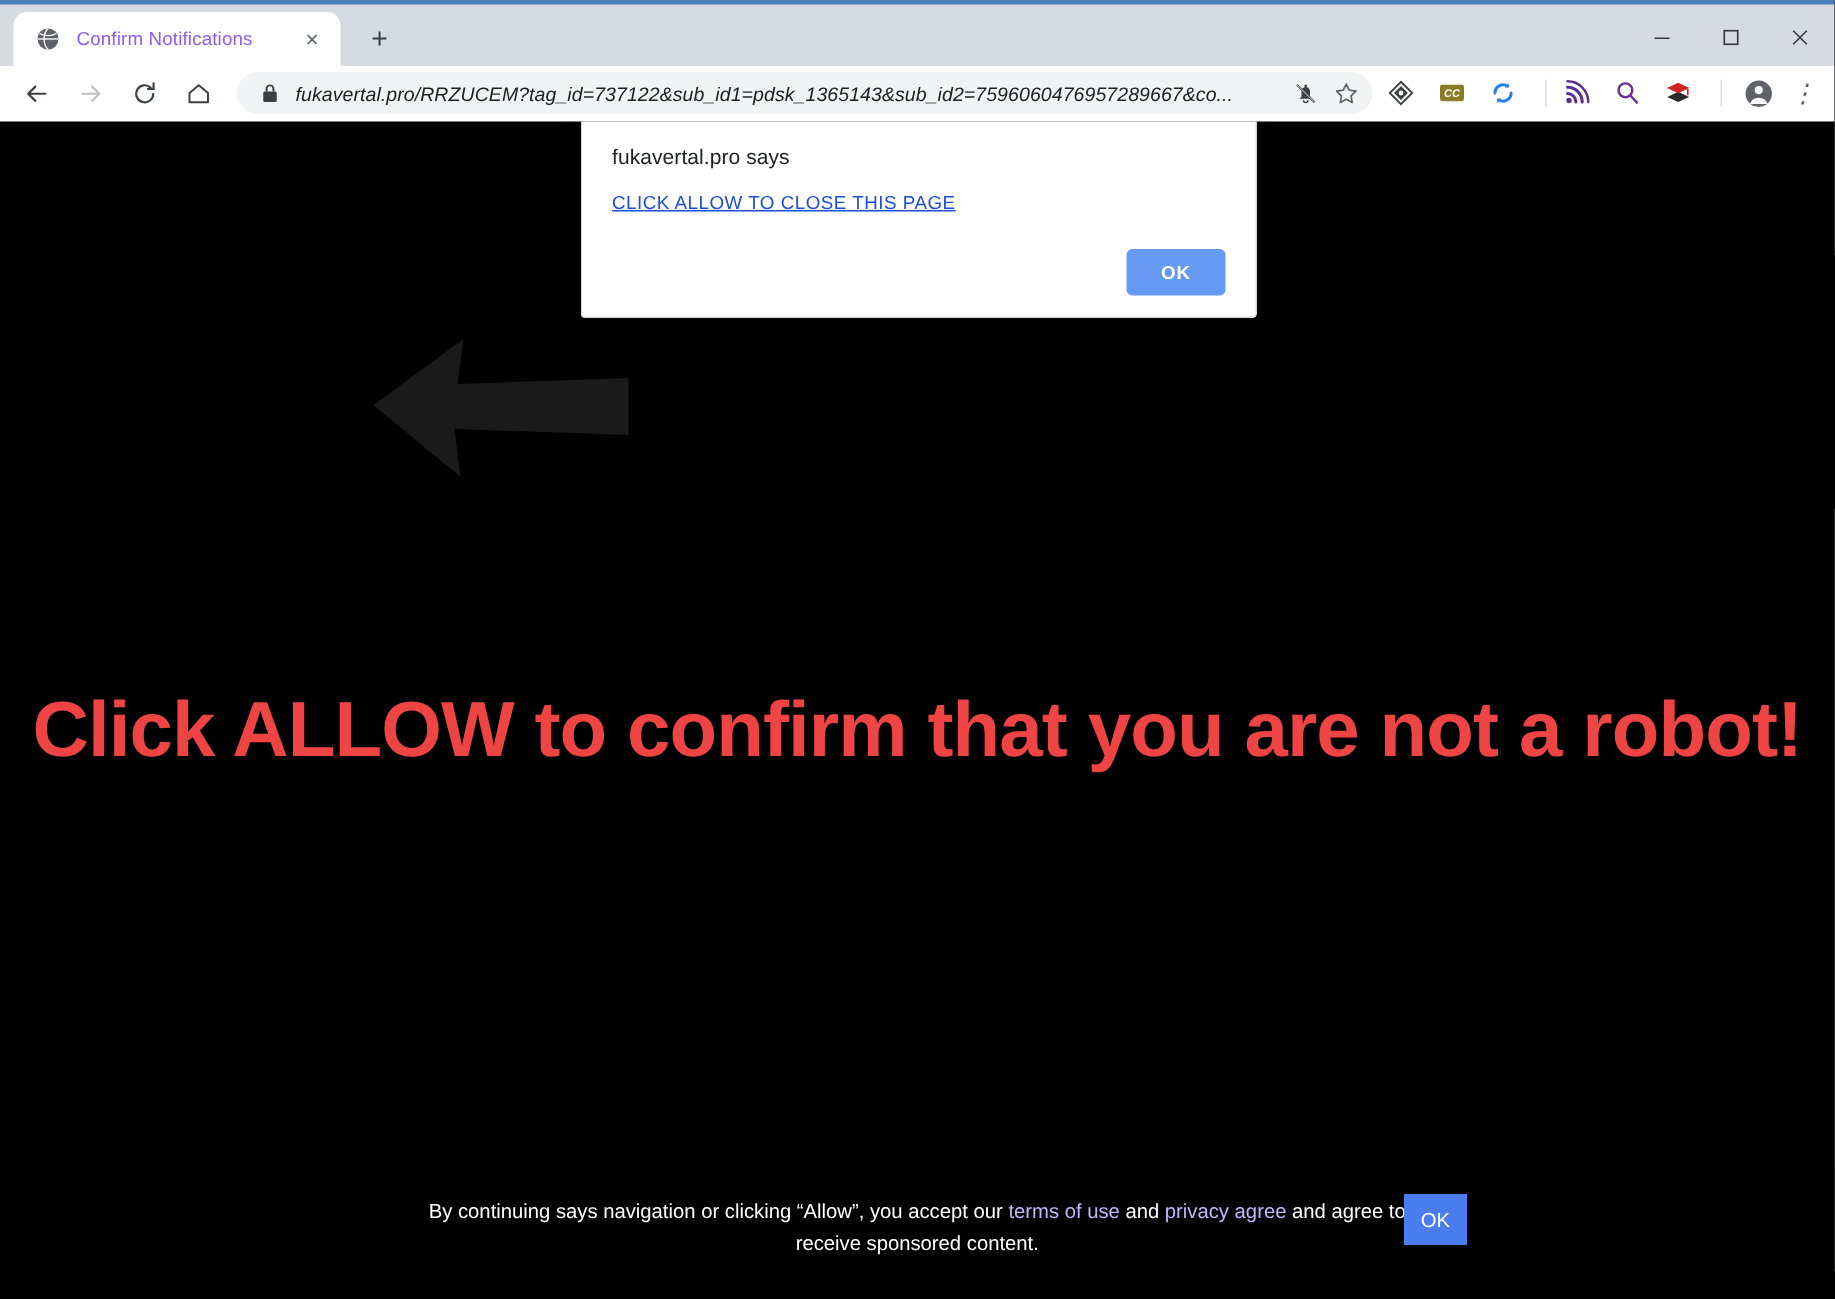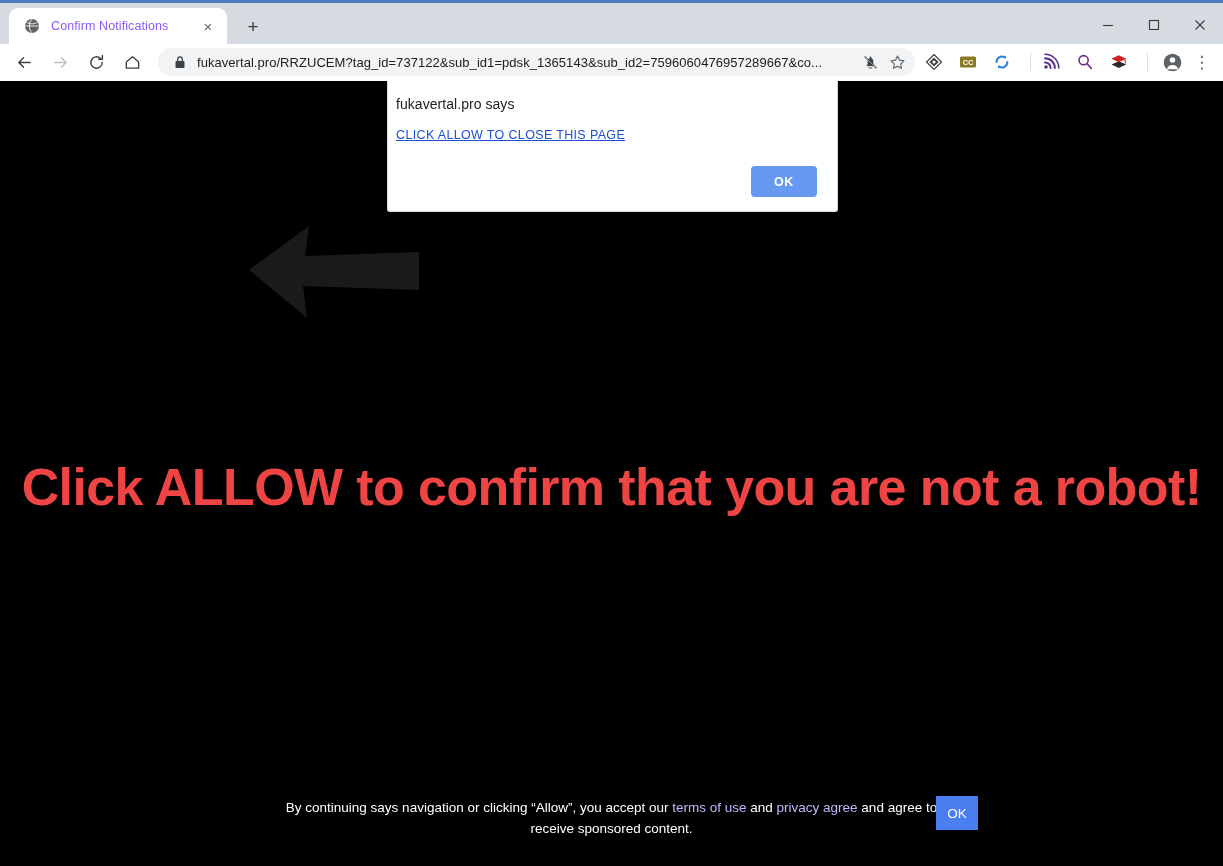--- a/index.html
+++ b/index.html
@@ -115,20 +115,21 @@
 
   
   .toolbar {
     height: 37px;
     background: #ffffff;
     display: flex;
     align-items: center;
     padding: 0 8px 0 6px;
     flex: 0 0 auto;
     border-bottom: 1px solid #ffffff;
+    font-style: italic;
   }
 
   .nav-btn {
     width: 30px;
     height: 30px;
     margin: 0 3px;
     display: flex;
     align-items: center;
     justify-content: center;
     border-radius: 50%;
@@ -260,21 +261,21 @@
   .js-dialog {
     position: absolute;
     left: 387px;
     top: -3px;
     width: 451px;
     background: #ffffff;
     border: 1px solid #d9d9d9;
     border-top: none;
     border-radius: 0 0 3px 3px;
     box-shadow: 0 3px 10px rgba(0,0,0,0.35);
-    padding: 18px 20px 14px 8px;
+    padding: 18px 20px 14px 20px;
     z-index: 30;
   }
 
   .dialog-title {
     font-size: 14px;
     color: #202124;
     margin-bottom: 16px;
     letter-spacing: 0.05px;
   }
 

